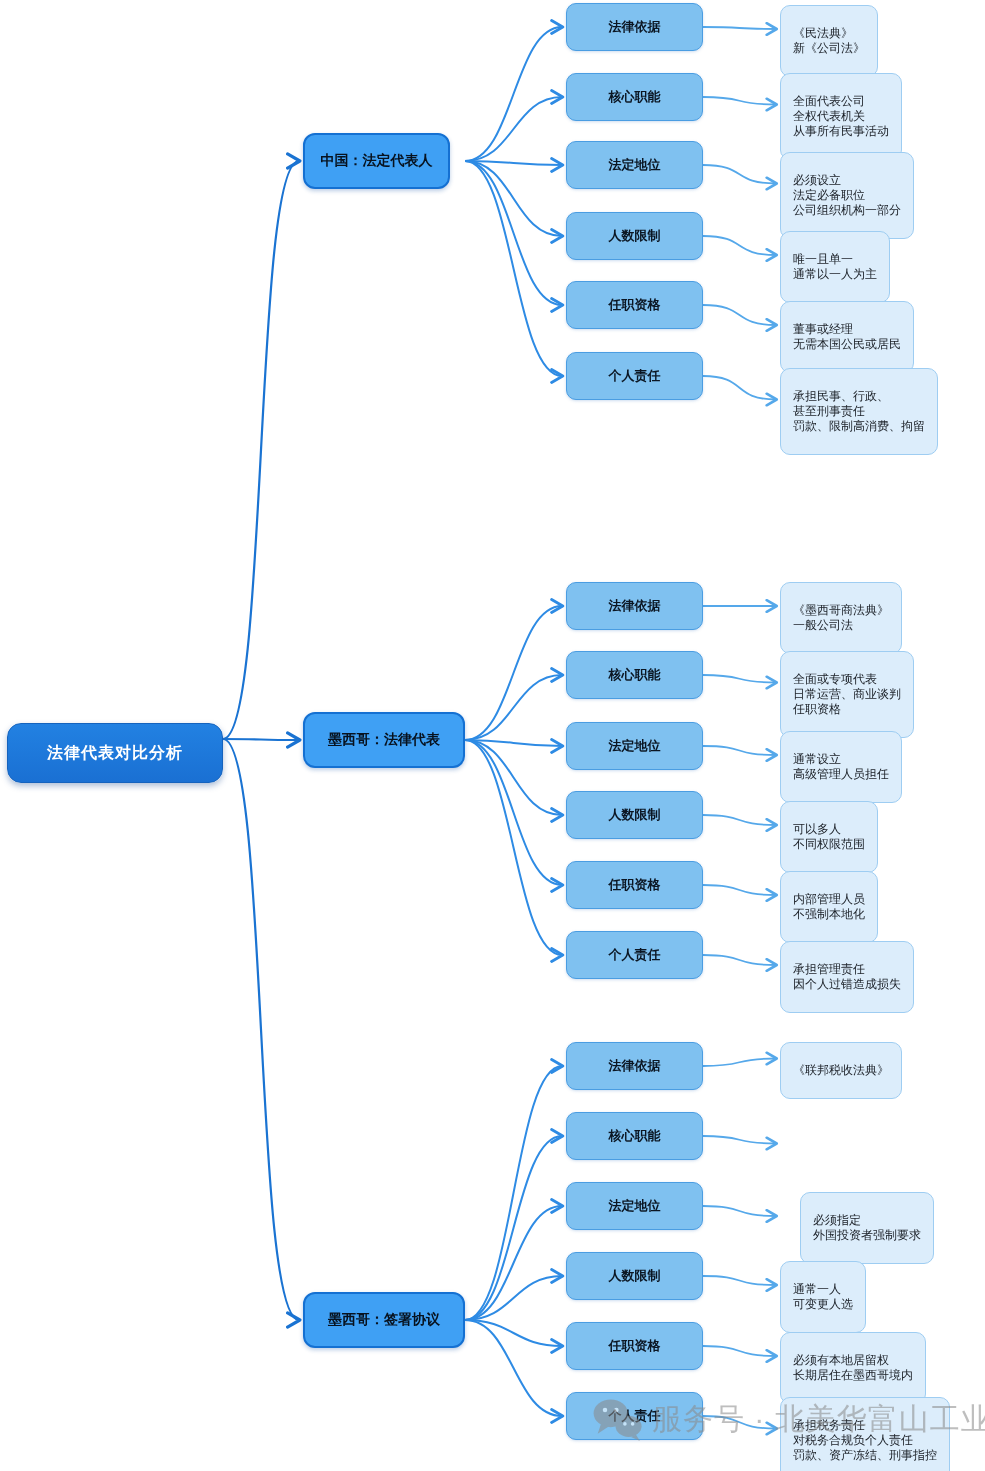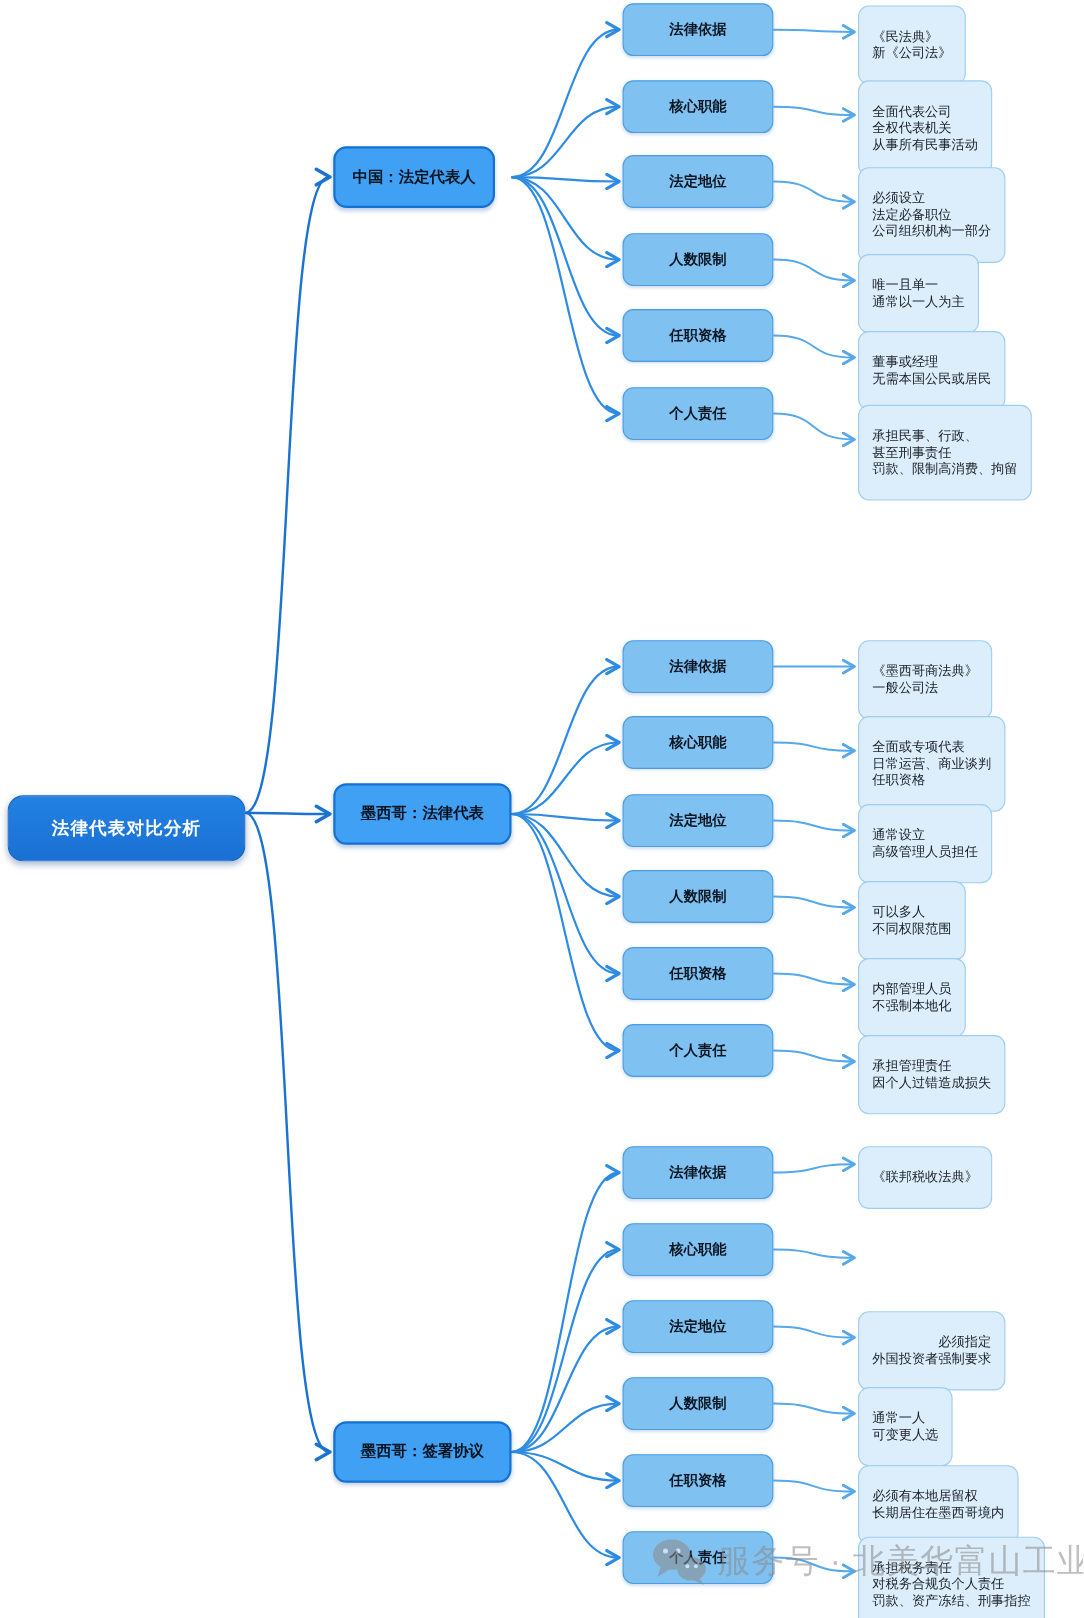--- a/index.html
+++ b/index.html
@@ -134,21 +134,21 @@
     <div class="node leaf" style="left: 780px; top: 871px;">内部管理人员
 不强制本地化</div>
     <div class="node sub" style="left: 566px; top: 931px; width: 137px; height: 48px;">个人责任</div>
     <div class="node leaf" style="left: 780px; top: 941px;">承担管理责任
 因个人过错造成损失</div>
     <div class="node branch" style="left: 303px; top: 1292px; width: 162px; height: 56px;">墨西哥：签署协议</div>
     <div class="node sub" style="left: 566px; top: 1042px; width: 137px; height: 48px;">法律依据</div>
     <div class="node leaf" style="left: 780px; top: 1042px;">《联邦税收法典》</div>
     <div class="node sub" style="left: 566px; top: 1112px; width: 137px; height: 48px;">核心职能</div>
     <div class="node sub" style="left: 566px; top: 1182px; width: 137px; height: 48px;">法定地位</div>
-    <div class="node leaf" style="left: 780px; top: 1192px; text-align: right;">必须指定
+    <div class="node leaf" style="left: 800px; top: 1192px;">必须指定
 外国投资者强制要求</div>
     <div class="node sub" style="left: 566px; top: 1252px; width: 137px; height: 48px;">人数限制</div>
     <div class="node leaf" style="left: 780px; top: 1261px;">通常一人
 可变更人选</div>
     <div class="node sub" style="left: 566px; top: 1322px; width: 137px; height: 48px;">任职资格</div>
     <div class="node leaf" style="left: 780px; top: 1332px;">必须有本地居留权
 长期居住在墨西哥境内</div>
     <div class="node sub" style="left: 566px; top: 1392px; width: 137px; height: 48px;">个人责任</div>
     <div class="node leaf" style="left: 780px; top: 1397px;">承担税务责任
 对税务合规负个人责任

